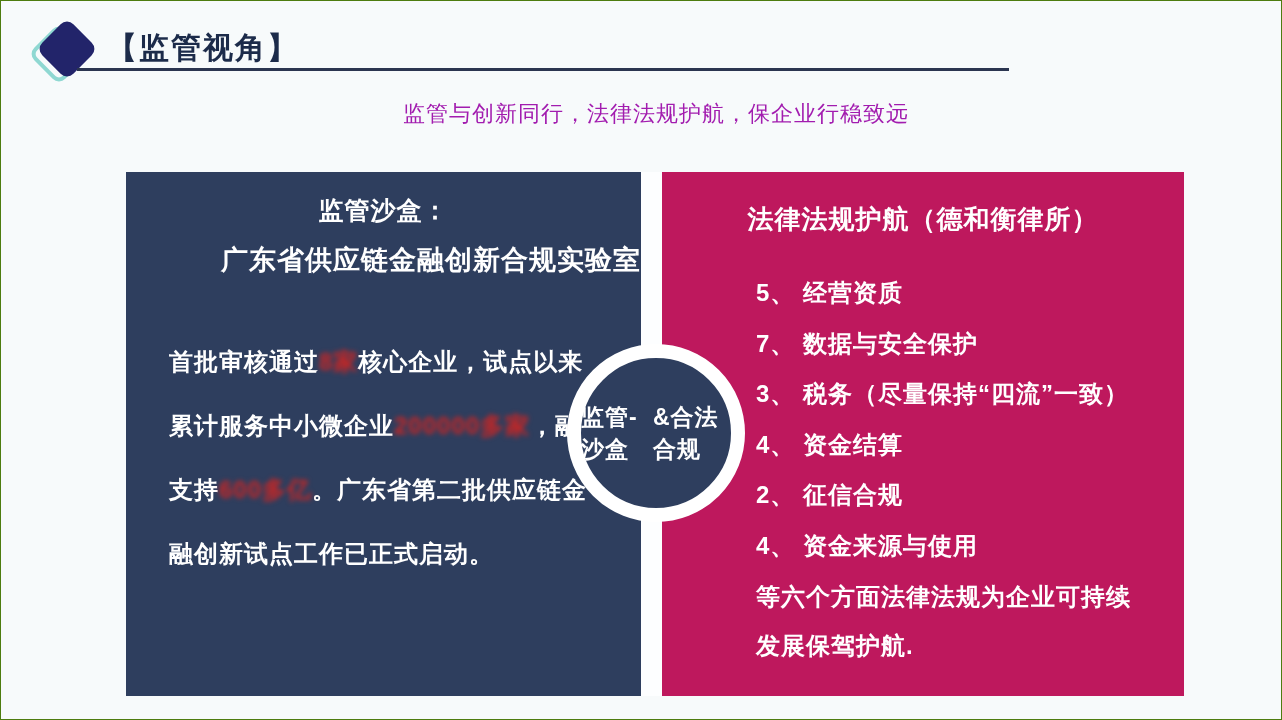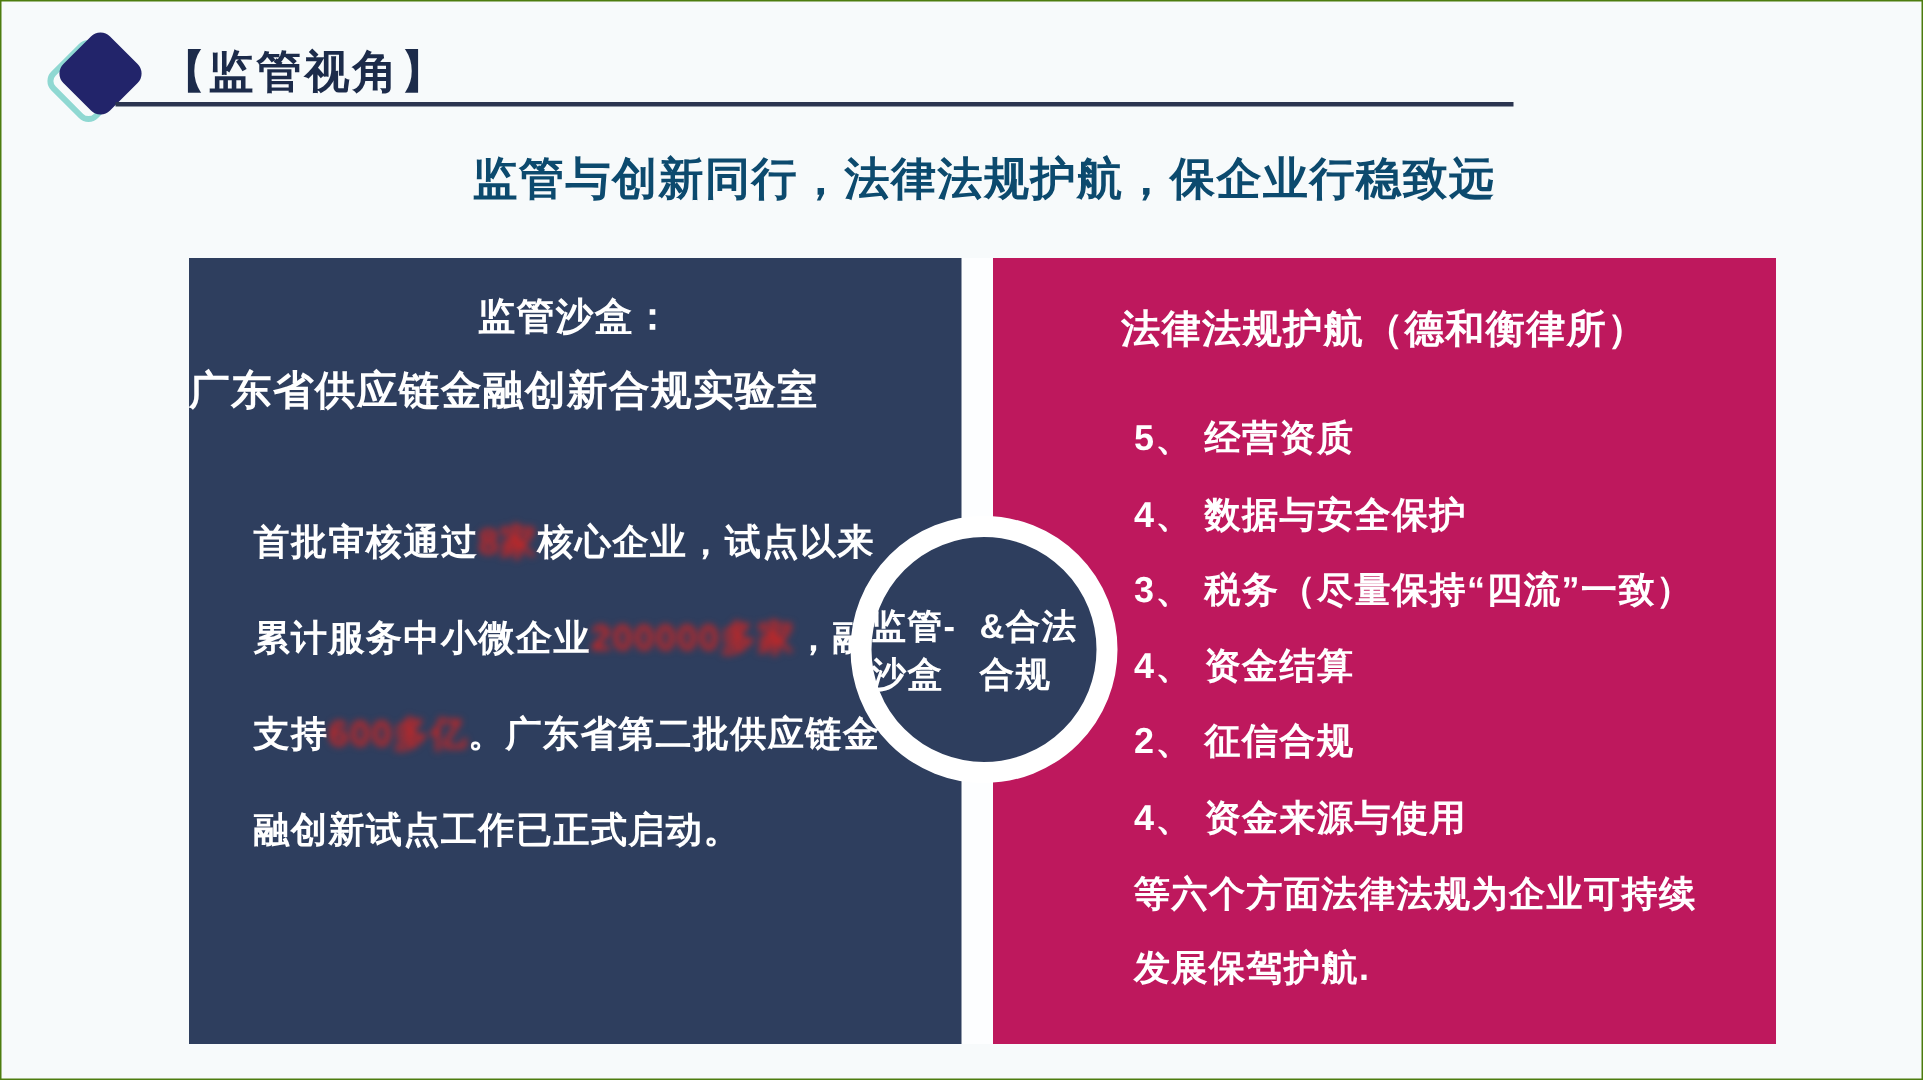--- a/index.html
+++ b/index.html
@@ -10,30 +10,30 @@
   
   .diamond-outline{position:absolute;left:36px;top:31px;width:36px;height:36px;
         border:4px solid #8fd8d2;border-radius:9px;transform:rotate(45deg);background:transparent;}
   .diamond-fill{position:absolute;left:44px;top:26px;width:44px;height:44px;
         background:#22246a;border-radius:9px;transform:rotate(45deg);}
   .page-title{position:absolute;left:106px;top:27px;font-size:30px;font-weight:bold;
         color:#1c2b4a;letter-spacing:2px;}
   .title-underline{position:absolute;left:76px;top:67px;width:932px;height:3px;background:#2b3550;}
 
   .subtitle{position:absolute;left:0;top:98px;width:1282px;text-align:center;text-indent:28px;
-        font-size:30px;font-weight:bold;color:#0c4a6e;letter-spacing:1px;}
+        font-size:22px;font-weight:normal;color:#a21caf;letter-spacing:1px;}
 
   
   .panel-left{position:absolute;left:125px;top:171px;width:515px;height:524px;background:#2e3e5e;}
   .panel-right{position:absolute;left:661px;top:171px;width:522px;height:524px;background:#be185d;}
   .gap-stripe{position:absolute;left:640px;top:171px;width:21px;height:524px;background:#fdfeff;}
 
   .lp-title1{position:absolute;left:0;top:22px;width:100%;text-align:center;
         font-size:25px;font-weight:bold;color:#ffffff;letter-spacing:1px;}
-  .lp-title2{position:absolute;left:0;top:70px;width:100%;text-align:left;
+  .lp-title2{position:absolute;left:0;top:70px;width:100%;text-align:right;
         font-size:27px;font-weight:bold;color:#ffffff;letter-spacing:1px;}
   .lp-body{position:absolute;left:43px;top:158px;width:460px;font-size:24px;font-weight:bold;
         color:#ffffff;line-height:64px;letter-spacing:1px;white-space:pre-line;}
   .redacted{color:#cf2522;filter:blur(2.5px);font-weight:bold;}
 
   .rp-title{position:absolute;left:0;top:30px;width:100%;text-align:center;
         font-size:26px;font-weight:bold;color:#ffffff;letter-spacing:1px;}
   .rp-list{position:absolute;left:94px;top:96px;width:420px;}
   .rp-item{font-size:24px;font-weight:bold;color:#ffffff;letter-spacing:1px;
         height:50.5px;line-height:50.5px;white-space:nowrap;}
@@ -66,21 +66,21 @@
     <div class="lp-body"><span>首批审核通过</span><span class="redacted">8家</span><span>核心企业，试点以来
 累计服务中小微企业</span><span class="redacted">200000多家</span><span>，融资
 支持</span><span class="redacted">600多亿</span><span>。广东省第二批供应链金
 融创新试点工作已正式启动。</span></div>
   </div>
 
   <div class="panel-right">
     <div class="rp-title">法律法规护航（德和衡律所）</div>
     <div class="rp-list">
       <div class="rp-item">5、 经营资质</div>
-      <div class="rp-item">4、 数据与安全保护</div>
+      <div class="rp-item">7、 数据与安全保护</div>
       <div class="rp-item">3、 税务（尽量保持“四流”一致）</div>
       <div class="rp-item">4、 资金结算</div>
       <div class="rp-item">2、 征信合规</div>
       <div class="rp-item">4、 资金来源与使用</div>
     </div>
     <div class="rp-footer">等六个方面法律法规为企业可持续
 发展保驾护航.</div>
   </div>
 
   <div class="center-badge">

